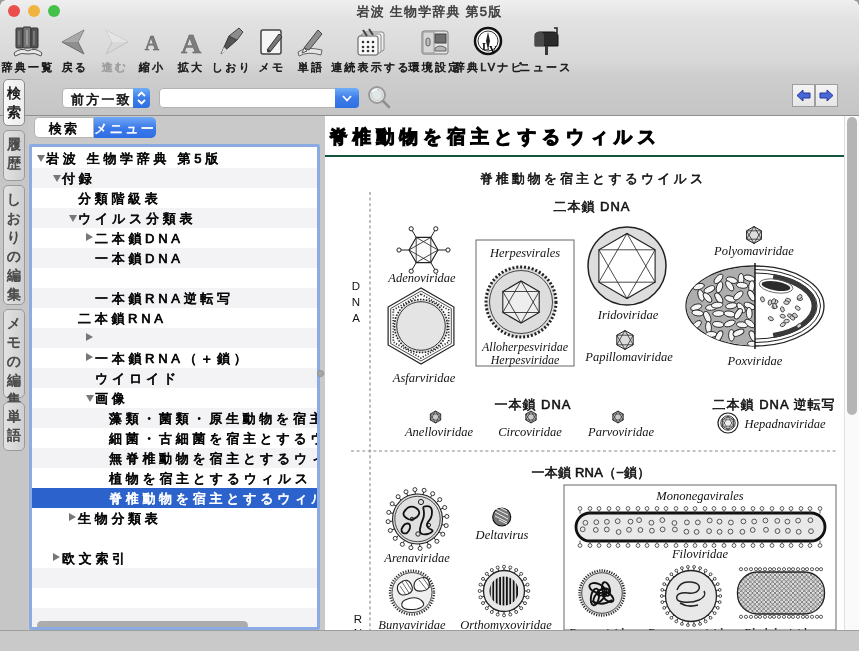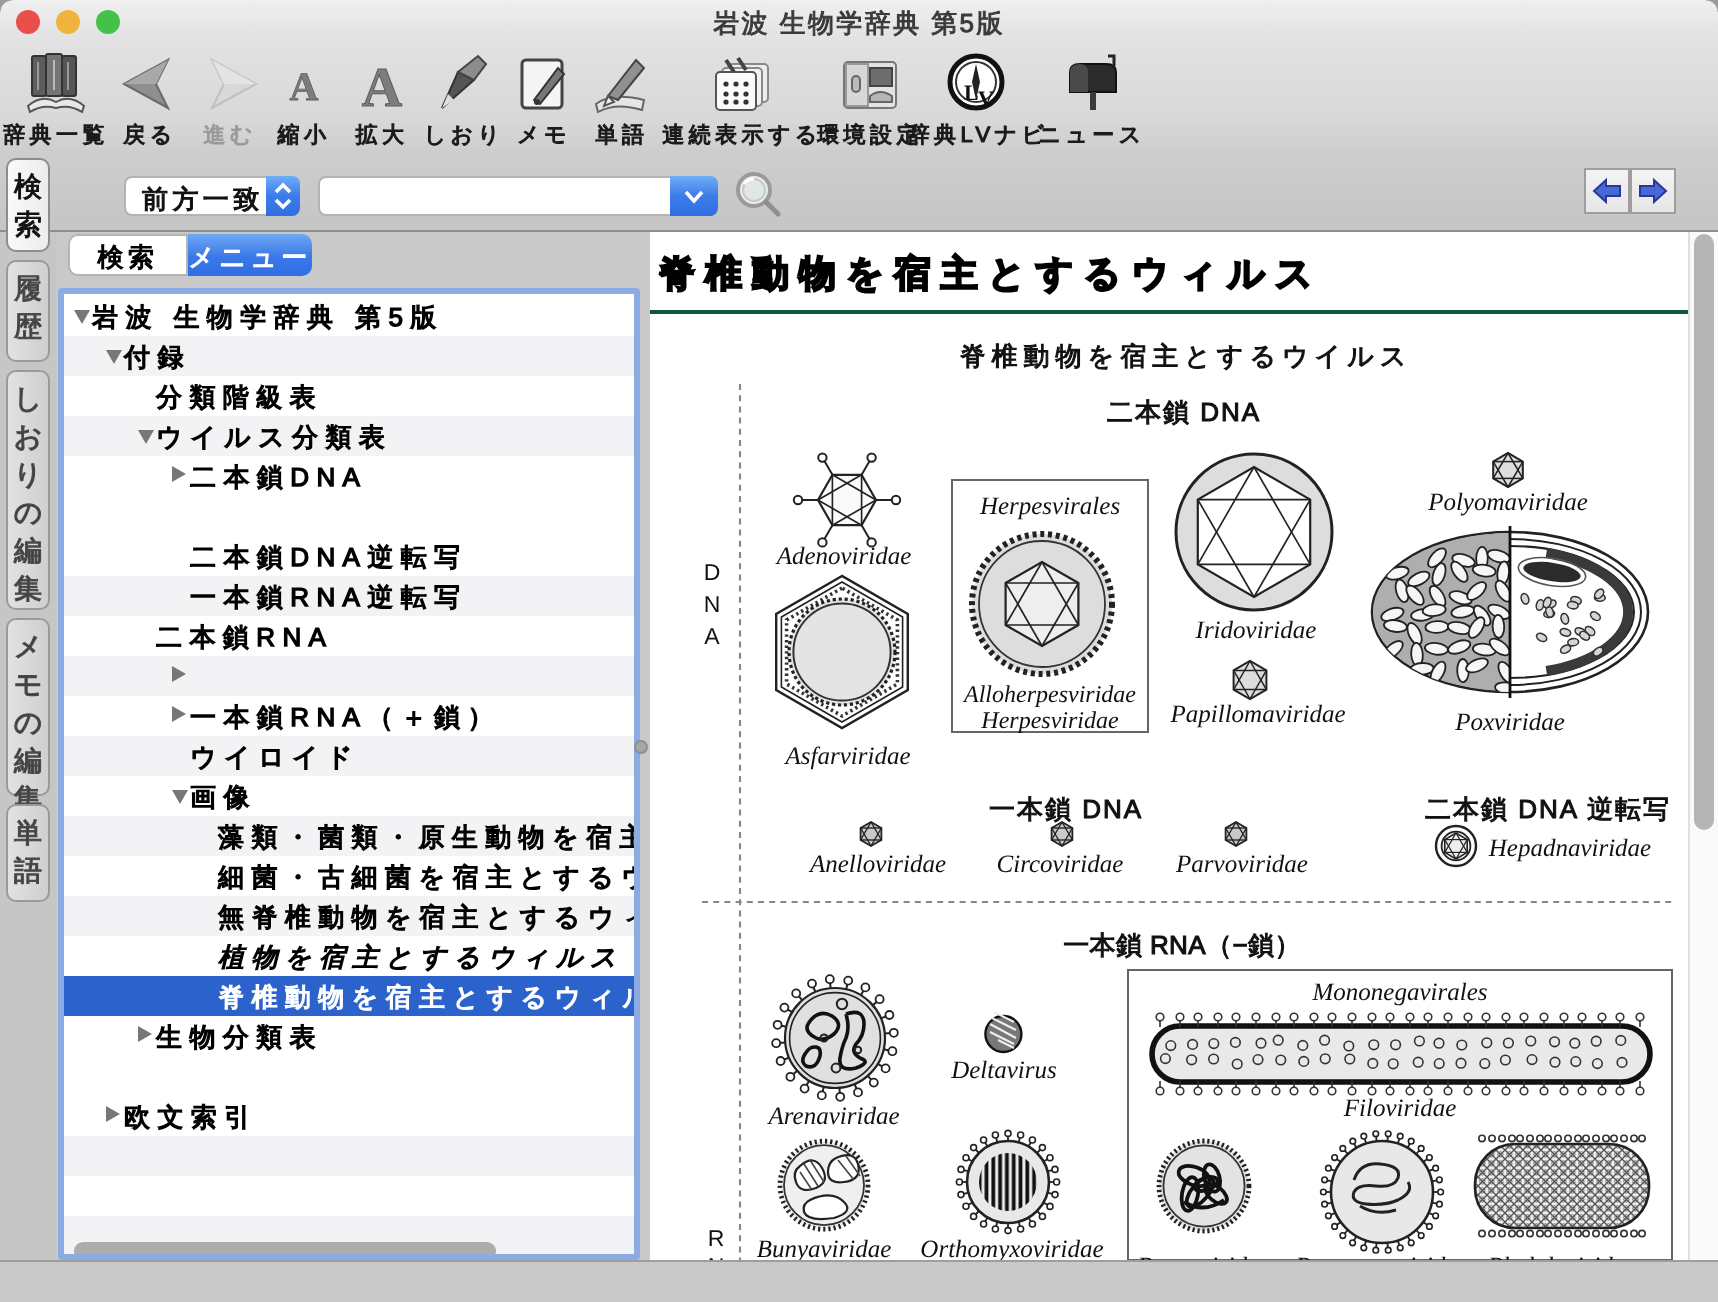--- a/index.html
+++ b/index.html
@@ -237,22 +237,22 @@
       <span class="t jpt" style="left:46px;">分類階級表</span>
     </div>
 <div class="trow alt" style="top:61px;">
       <span class="tri-d" style="left:37px;"></span>
       <span class="t jpt" style="left:46px;">ウイルス分類表</span>
     </div>
 <div class="trow" style="top:81px;">
       <span class="tri-r" style="left:54px;"></span>
       <span class="t jpt" style="left:63px;">二本鎖DNA</span>
     </div>
-<div class="trow" style="top:121px;">
-      <span class="t jpt" style="left:63px;">二本鎖DNA逆転写</span>
+<div class="trow alt" style="top:101px;">
+      <span class="t jpt" style="left:63px;">一本鎖DNA</span>
     </div>
 <div class="trow alt" style="top:141px;">
       <span class="t jpt" style="left:63px;">一本鎖RNA逆転写</span>
     </div>
 <div class="trow" style="top:161px;">
       <span class="t jpt" style="left:46px;">二本鎖RNA</span>
     </div>
 <div class="trow alt" style="top:181px;">
       <span class="tri-r" style="left:54px;"></span>
     </div>
@@ -270,21 +270,21 @@
 <div class="trow alt" style="top:261px;">
       <span class="t jpt" style="left:77px;">藻類・菌類・原生動物を宿主とす</span>
     </div>
 <div class="trow" style="top:281px;">
       <span class="t jpt" style="left:77px;">細菌・古細菌を宿主とするウィル</span>
     </div>
 <div class="trow alt" style="top:301px;">
       <span class="t jpt" style="left:77px;">無脊椎動物を宿主とするウィル</span>
     </div>
 <div class="trow" style="top:321px;">
-      <span class="t jpt" style="left:77px;font-style:italic;">植物を宿主とするウィルス</span>
+      <span class="t jpt" style="left:77px;">植物を宿主とするウィルス</span>
     </div>
 <div class="trow sel" style="top:341px;">
       <span class="t jpt" style="left:77px;">脊椎動物を宿主とするウィルス</span>
     </div>
 <div class="trow" style="top:361px;">
       <span class="tri-r" style="left:37px;"></span>
       <span class="t jpt" style="left:46px;">生物分類表</span>
     </div>
 <div class="trow" style="top:401px;">
       <span class="tri-r" style="left:21px;"></span>

